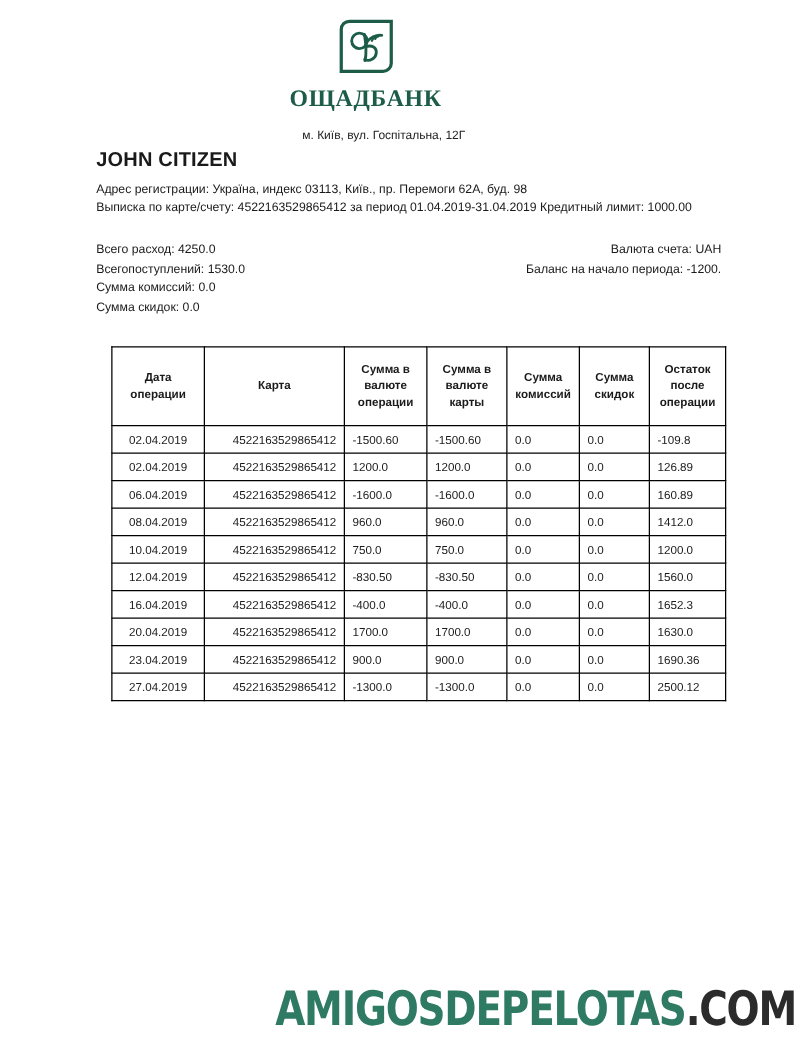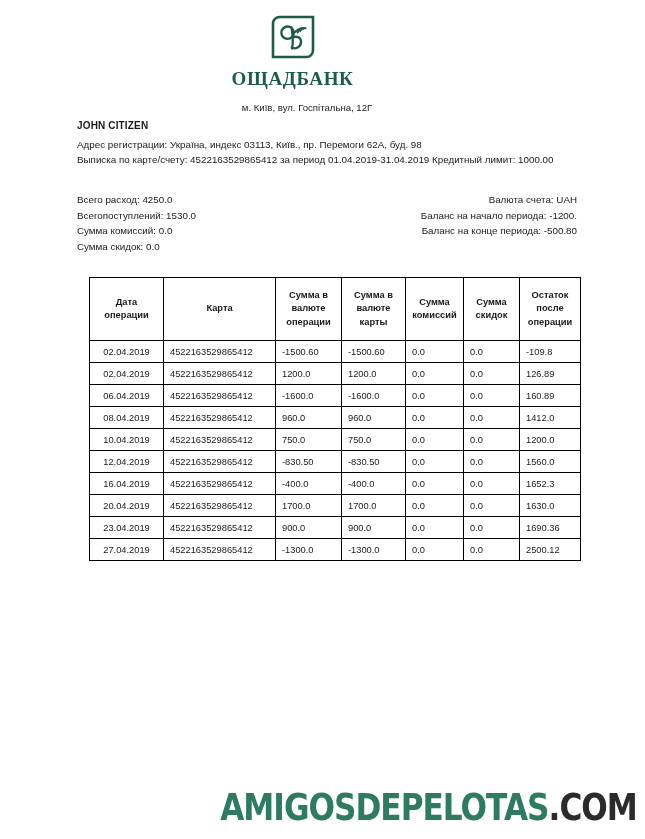--- a/index.html
+++ b/index.html
@@ -53,21 +53,21 @@
   }
 
   
   .customer-block {
     position: absolute;
     left: 77px;
     top: 120px;
     width: 500px;
   }
   .customer-name {
-    font-size: 10px;
+    font-size: 16px;
     font-weight: bold;
     letter-spacing: 0.15px;
     margin-bottom: 6px;
   }
   .customer-line {
     font-size: 9.8px;
     line-height: 15px;
     white-space: nowrap;
   }
 
@@ -110,21 +110,21 @@
     line-height: 13.5px;
     vertical-align: middle;
     padding: 0 3px;
   }
   .tx-table td {
     height: 21px;
     vertical-align: middle;
     padding: 0 6px;
   }
   td.c-date { text-align: center; }
-  td.c-card { text-align: left; }
+  td.c-card { text-align: right; }
   td.c-num  { }
 
   .col-date { width: 74px; }
   .col-card { width: 112px; }
   .col-amtop { width: 66px; }
   .col-amtcard { width: 64px; }
   .col-fee { width: 58px; }
   .col-disc { width: 56px; }
   .col-bal { width: 61px; }
 
@@ -179,21 +179,20 @@
 <div class="summary">
   <div class="summary-col-left">
     <div class="summary-line">Всего расход: 4250.0</div>
     <div class="summary-line">Всегопоступлений: 1530.0</div>
     <div class="summary-line">Сумма комиссий: 0.0</div>
     <div class="summary-line">Сумма скидок: 0.0</div>
   </div>
   <div class="summary-col-right">
     <div class="summary-line">Валюта счета: UAH</div>
     <div class="summary-line">Баланс на начало периода: -1200.</div>
-    <div class="summary-line">Баланс на конце периода: -500.80</div>
   </div>
 </div>
 
 <table class="tx-table">
   <colgroup>
     <col class="col-date">
       <col class="col-card">
       <col class="col-amtop">
     <col class="col-amtcard">
       <col class="col-fee">

